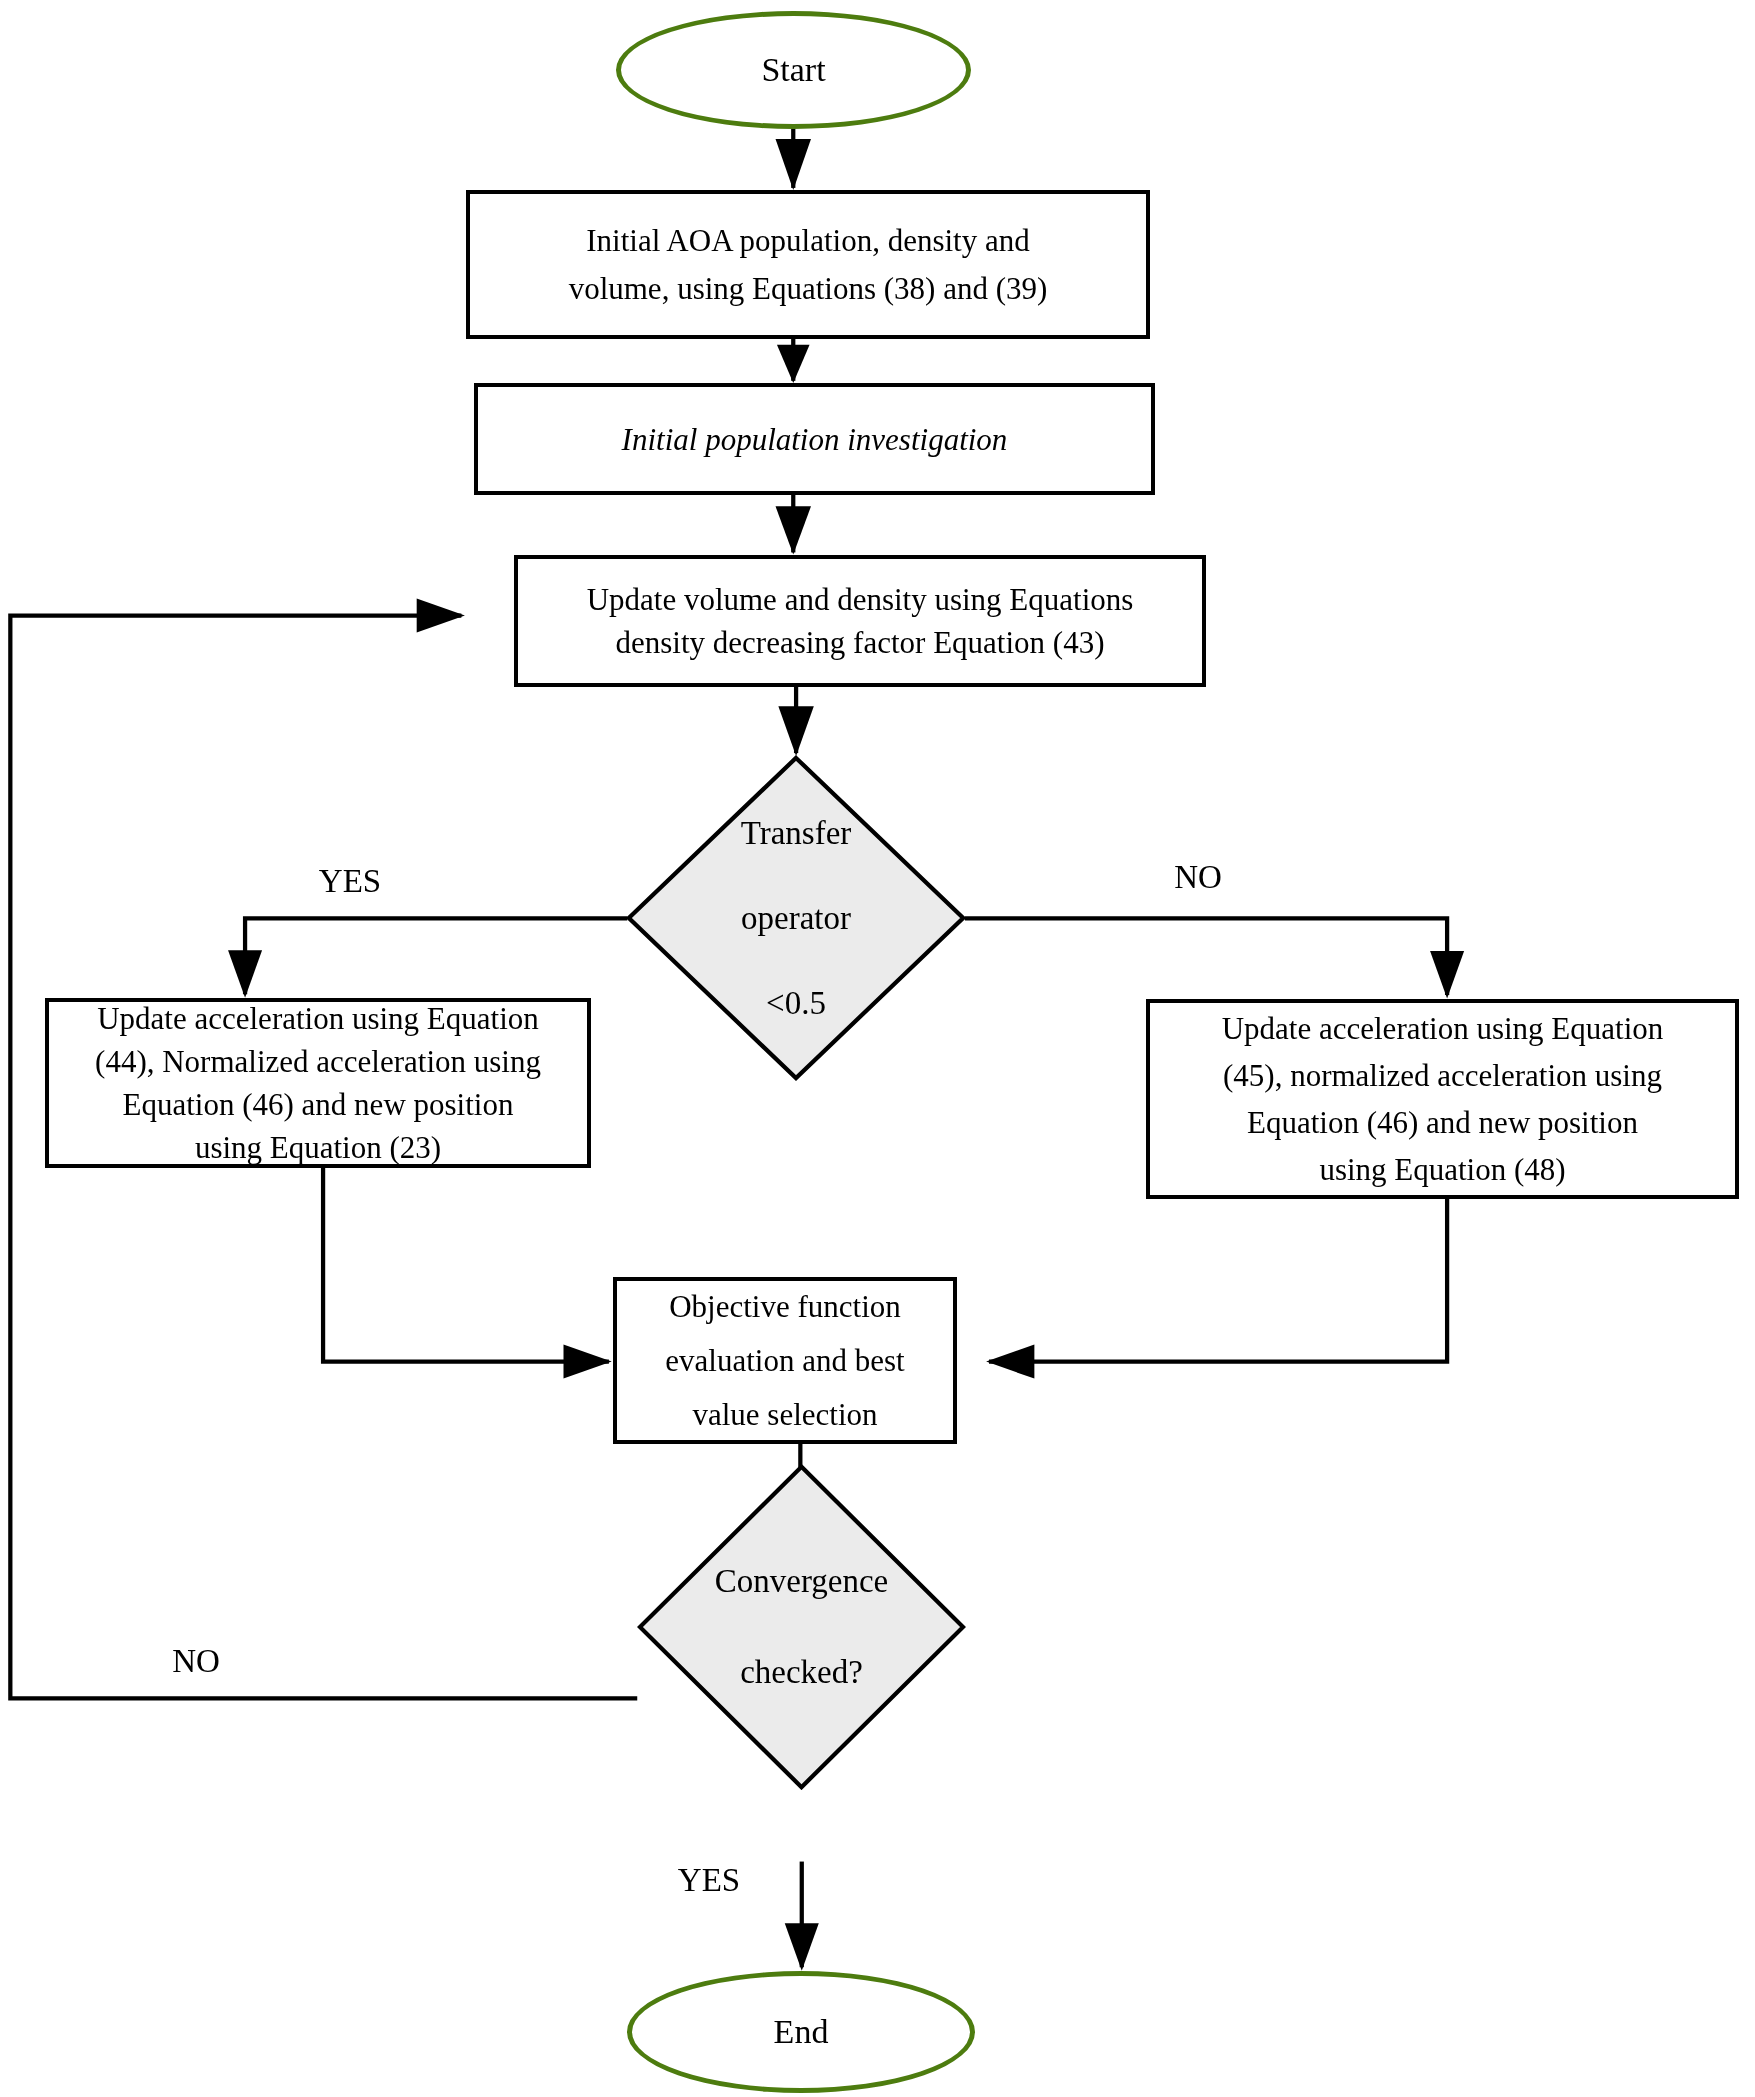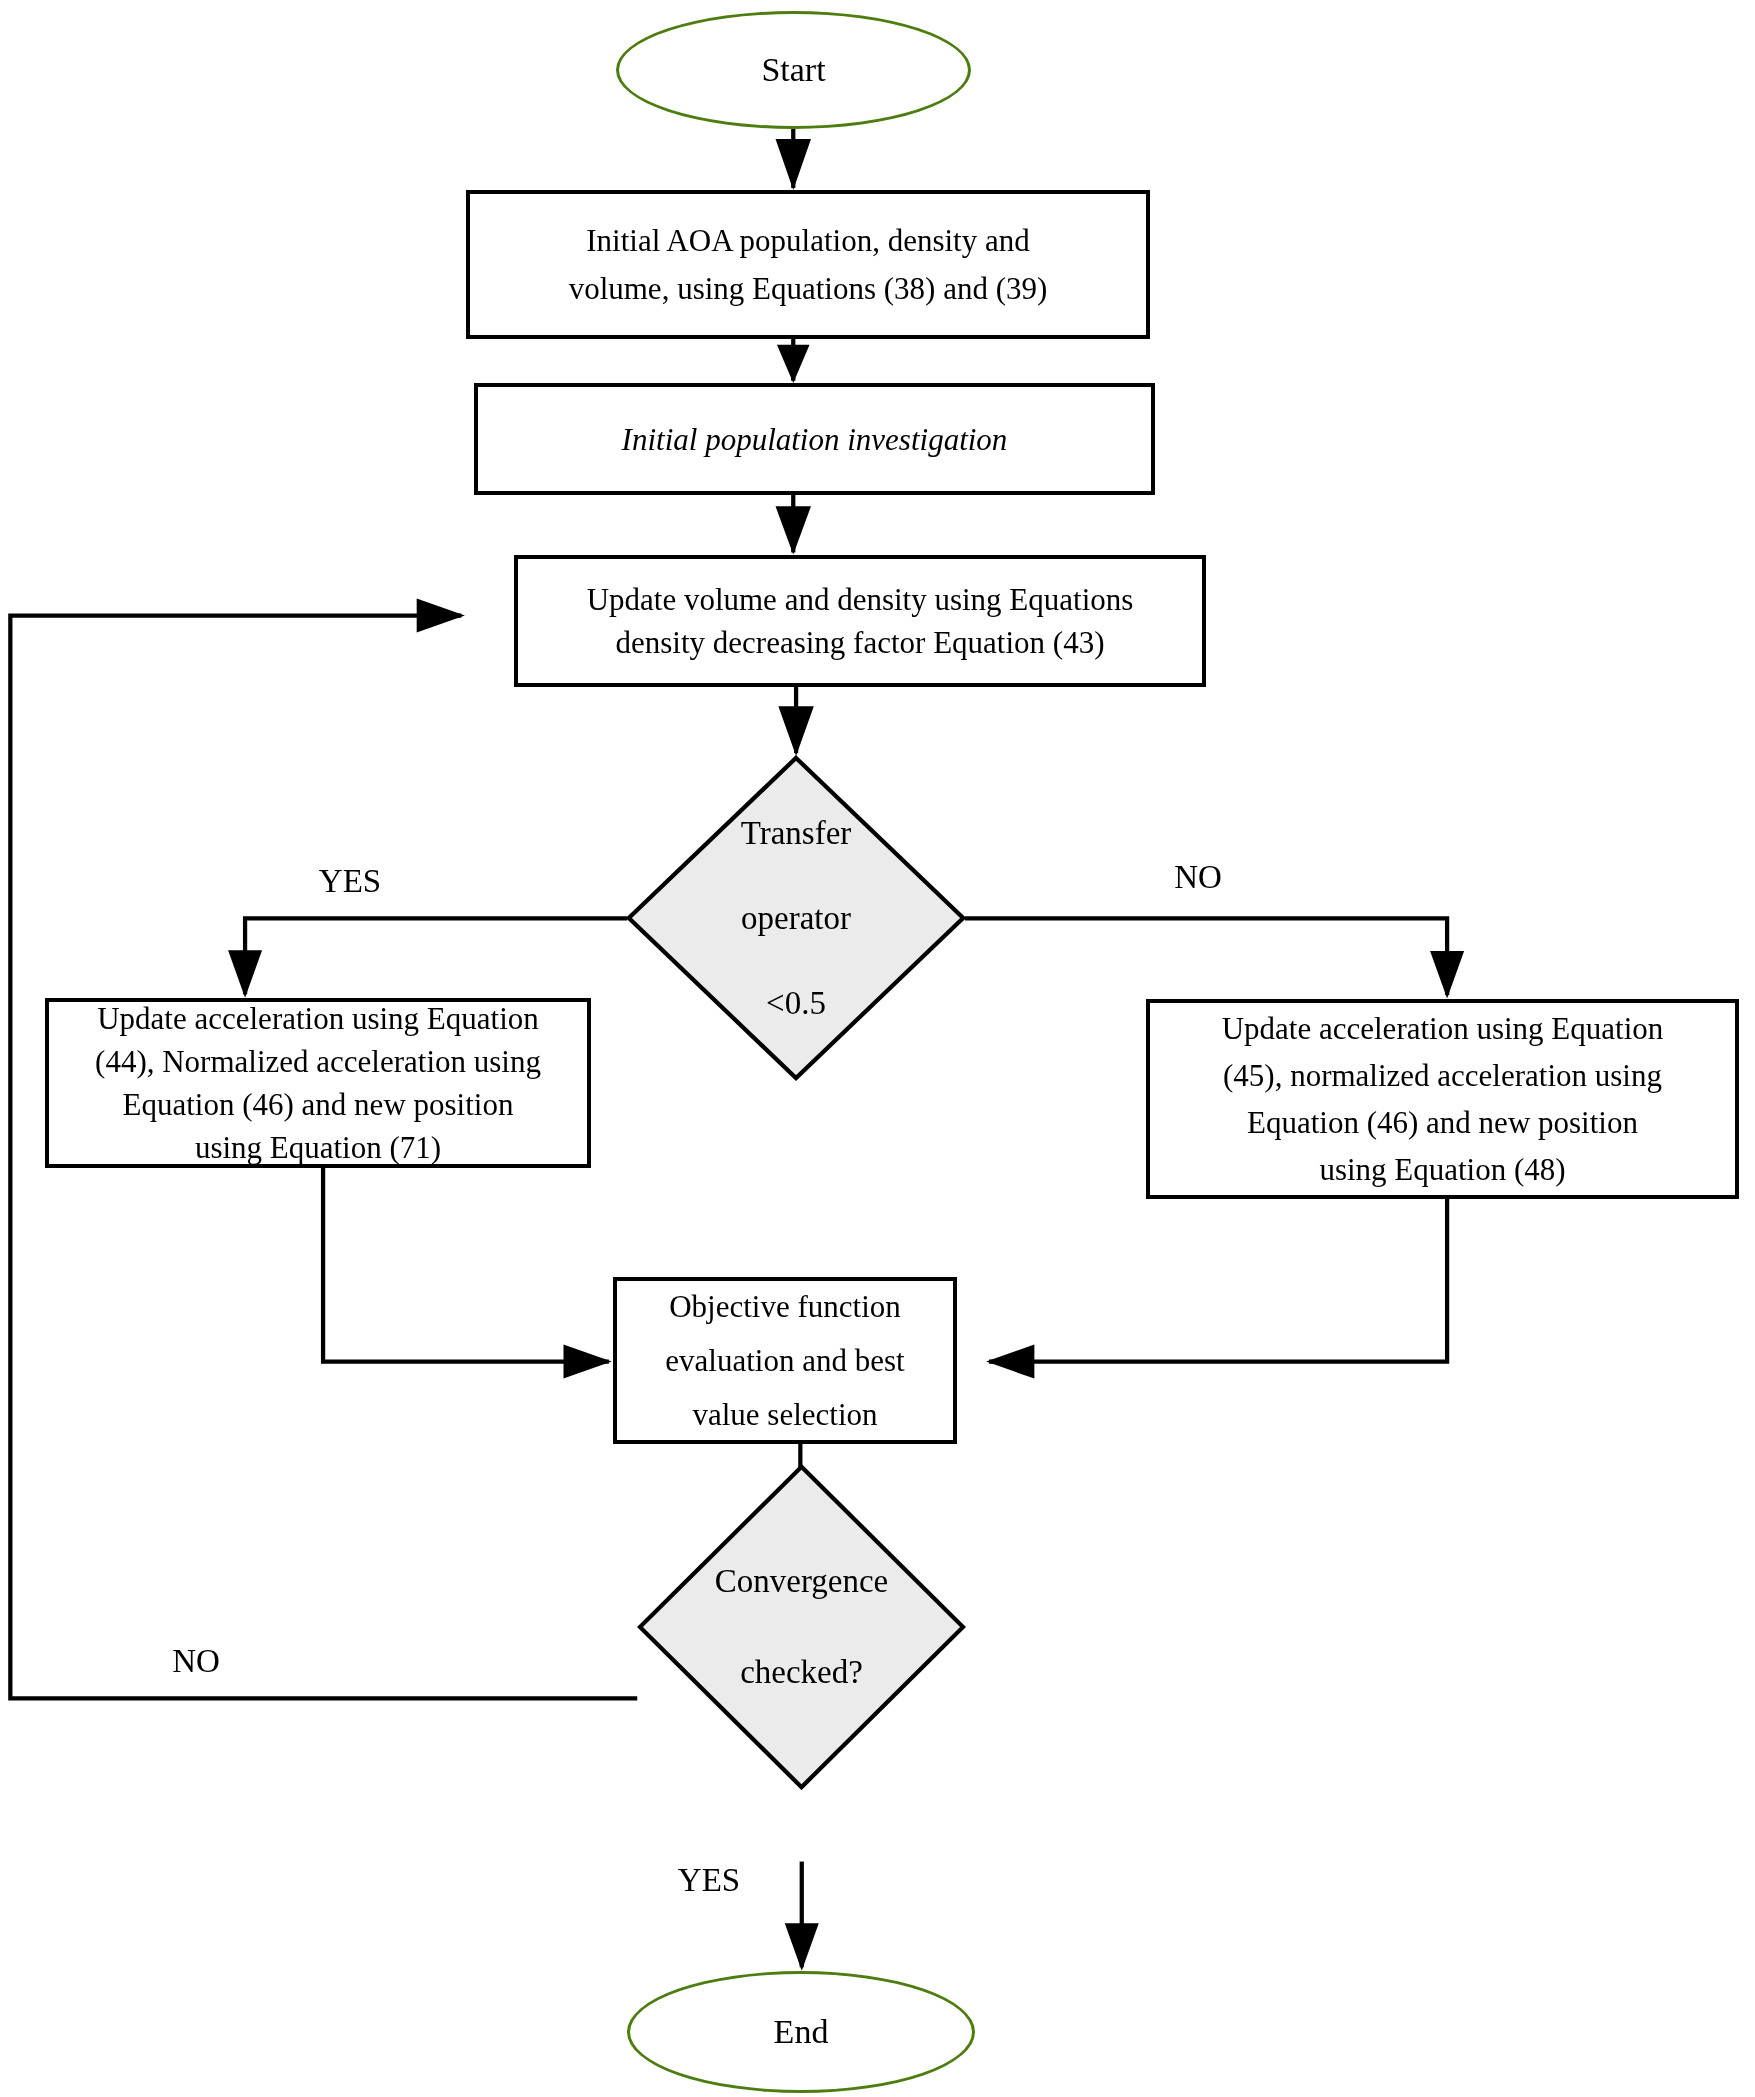--- a/index.html
+++ b/index.html
@@ -30,21 +30,21 @@
     justify-content: center;
     text-align: center;
     box-sizing: border-box;
   }
   .rect {
     border: 4.3px solid #000000;
     background: #ffffff;
     font-size: 31px;
   }
   .terminator {
-    border: 3px solid #4d7c0f;
+    border: 5px solid #4d7c0f;
     border-radius: 50%;
     background: #ffffff;
     font-size: 34px;
   }
   .diamond-wrap {
     position: absolute;
   }
   .diamond-wrap svg {
     position: absolute;
     left: 0; top: 0;
@@ -154,21 +154,21 @@
       <div class="line">Transfer</div>
       <div class="line">operator</div>
       <div class="line">&lt;0.5</div>
     </div>
   </div>
 
   <div class="node rect lh-leftbox" id="box-accel-yes">
     <div class="line">Update acceleration using Equation</div>
     <div class="line">(44), Normalized acceleration using</div>
     <div class="line">Equation (46) and new position</div>
-    <div class="line">using Equation  (71)</div>
+    <div class="line">using Equation  (23)</div>
   </div>
 
   <div class="node rect lh-rightbox" id="box-accel-no">
     <div class="line">Update acceleration using Equation</div>
     <div class="line">(45), normalized acceleration using</div>
     <div class="line">Equation (46) and new position</div>
     <div class="line">using Equation  (48)</div>
   </div>
 
   <div class="node rect lh-objective" id="box-objective">

